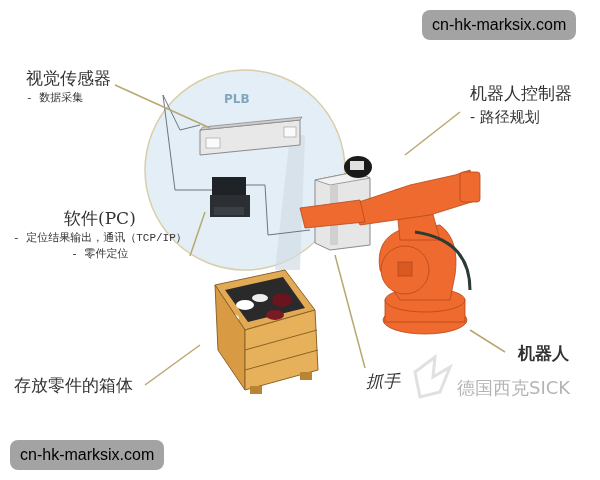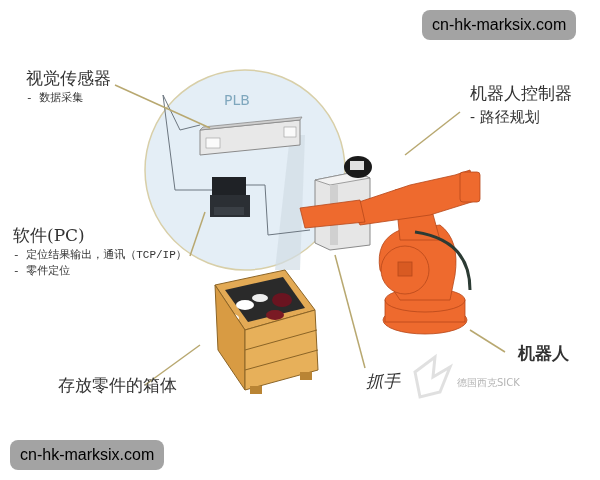--- a/index.html
+++ b/index.html
@@ -78,45 +78,45 @@
   <g stroke="#b8a870" stroke-width="1.5" fill="none">
     <line x1="115" y1="85" x2="210" y2="128"></line>
     <line x1="190" y1="256" x2="205" y2="212"></line>
     <line x1="460" y1="112" x2="405" y2="155"></line>
     <line x1="145" y1="385" x2="200" y2="345"></line>
     <line x1="365" y1="368" x2="335" y2="255"></line>
     <line x1="505" y1="352" x2="470" y2="330"></line>
   </g>
 </svg>
 
-<div class="abs" style="left:224px;top:92px;font-family:'DejaVu Sans',sans-serif;font-weight:normal;font-size:14px;color:#7fa7bd;">PLB</div>
+<div class="abs" style="left:224px;top:92px;font-family:'DejaVu Sans',sans-serif;font-weight:bold;font-size:12px;color:#7fa7bd;">PLB</div>
 
 <div class="abs" style="left:26px;top:67px;">
   <div class="lbl-title">视觉传感器</div>
   <div class="lbl-sub">- 数据采集</div>
 </div>
 
-<div class="abs" style="left:13px;top:224px;">
+<div class="abs" style="left:13px;top:207px;text-align:center;">
   <div class="lbl-title">软件(PC)</div>
   <div class="lbl-sub">- 定位结果输出，通讯（TCP/IP）</div>
   <div class="lbl-sub">- 零件定位</div>
 </div>
 
 <div class="abs" style="left:470px;top:82px;">
   <div class="lbl-title">机器人控制器</div>
   <div class="lbl-sub-serif">- 路径规划</div>
 </div>
 
-<div class="abs lbl-title" style="left:14px;top:374px;margin-left:44px;">存放零件的箱体</div>
+<div class="abs lbl-title" style="left:14px;top:374px;">存放零件的箱体</div>
 
 <div class="abs lbl-title" style="left:366px;top:370px;font-style:italic;">抓手</div>
 
 <div class="abs lbl-title" style="left:518px;top:342px;font-weight:bold;">机器人</div>
 
 <div class="abs" style="left:405px;top:352px;width:190px;height:60px;opacity:0.55;">
   <svg width="60" height="60" viewBox="0 0 60 60">
     <path d="M10,20 L30,5 L28,25 L45,15 L35,40 L15,45 Z" fill="none" stroke="#c8c8c8" stroke-width="3"></path>
   </svg>
-  <div class="abs" style="left:52px;top:24px;font-size:10px;color:#777;white-space:nowrap;">德国西克SICK</div>
+  <div class="abs" style="left:52px;top:24px;font-size:18px;color:#777;white-space:nowrap;">德国西克SICK</div>
 </div>
 
 <div class="wm" style="left:422px;top:10px;">cn-hk-marksix.com</div>
 <div class="wm" style="left:10px;top:440px;">cn-hk-marksix.com</div>
 
 </body></html>

